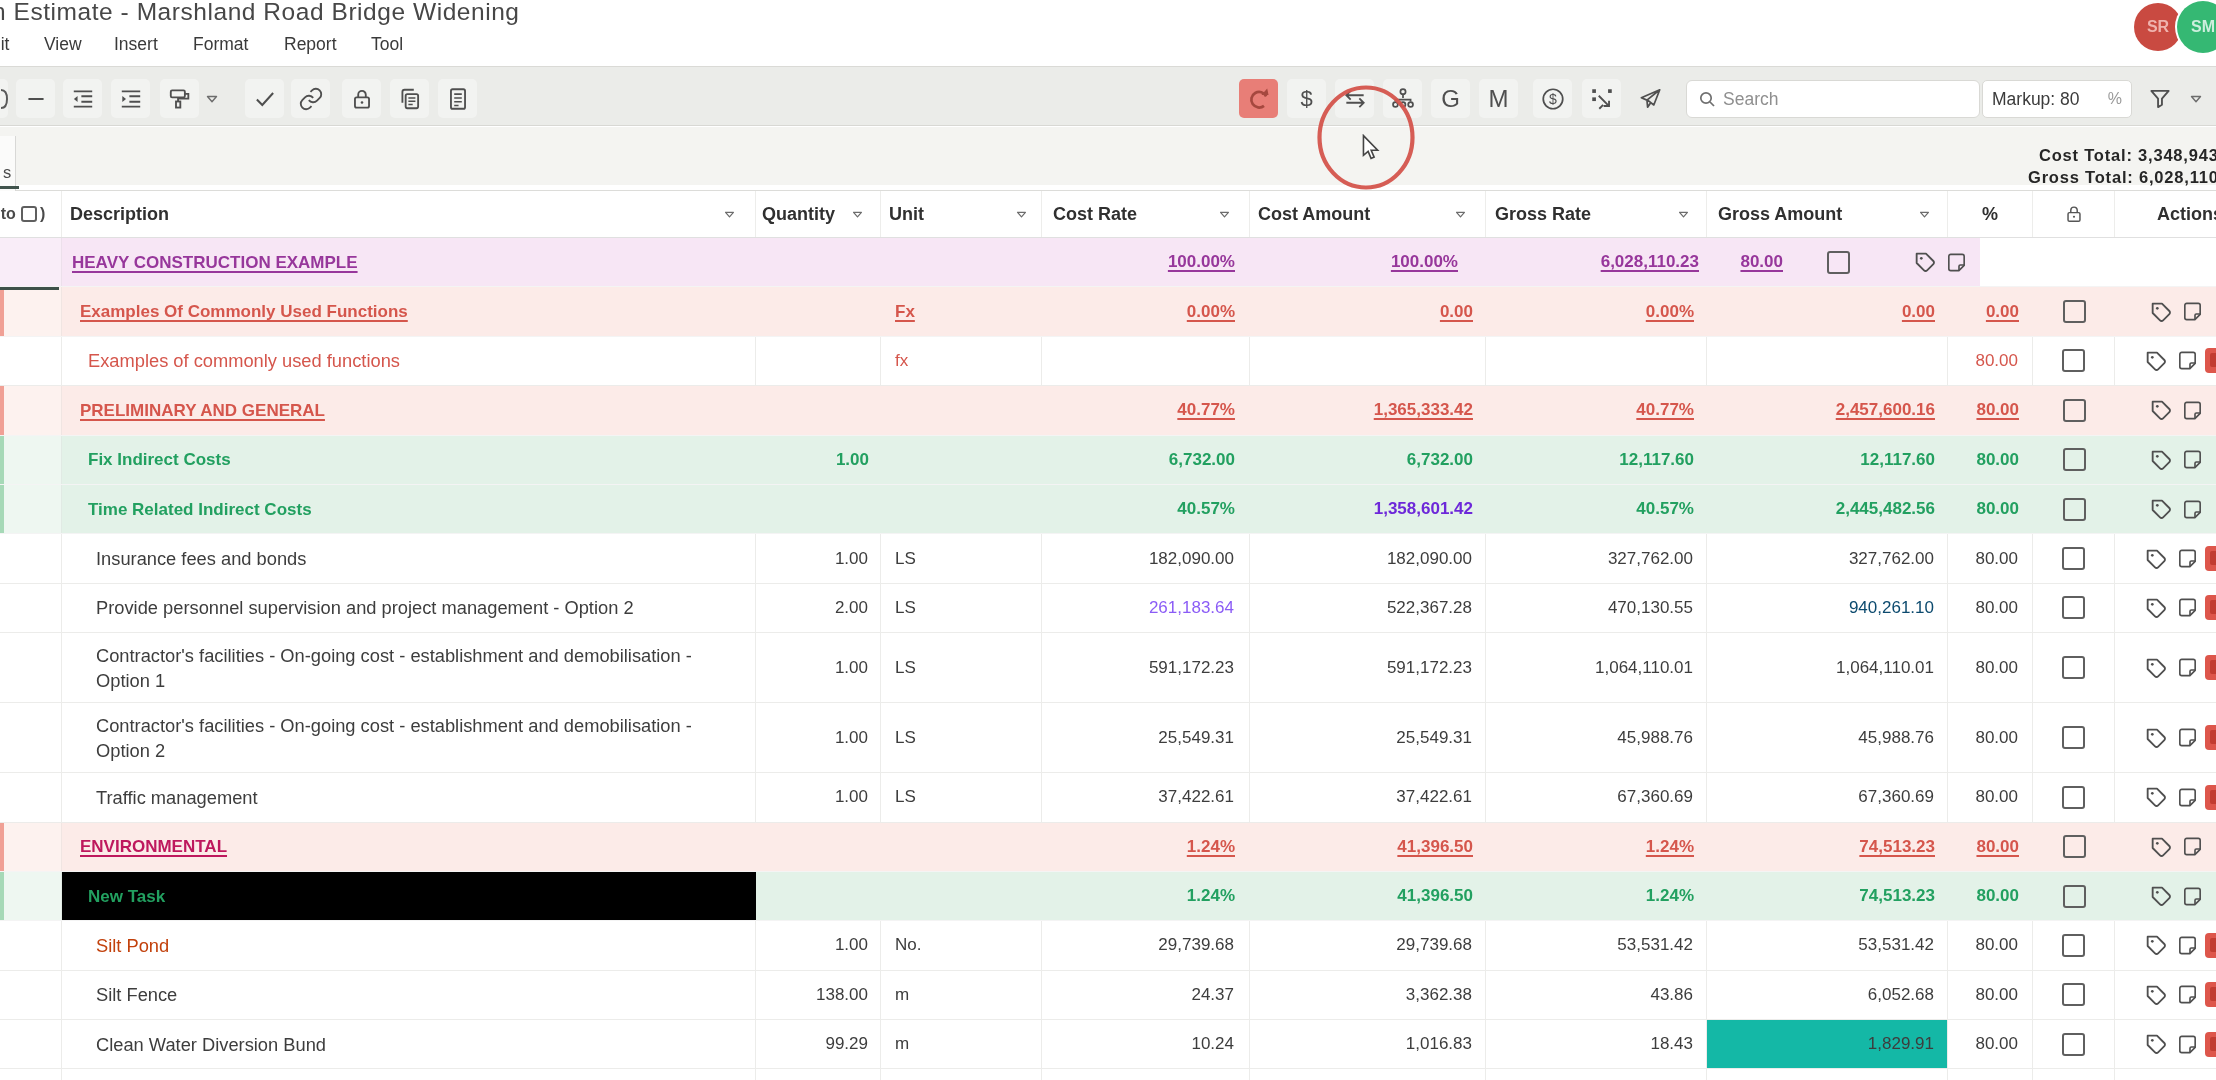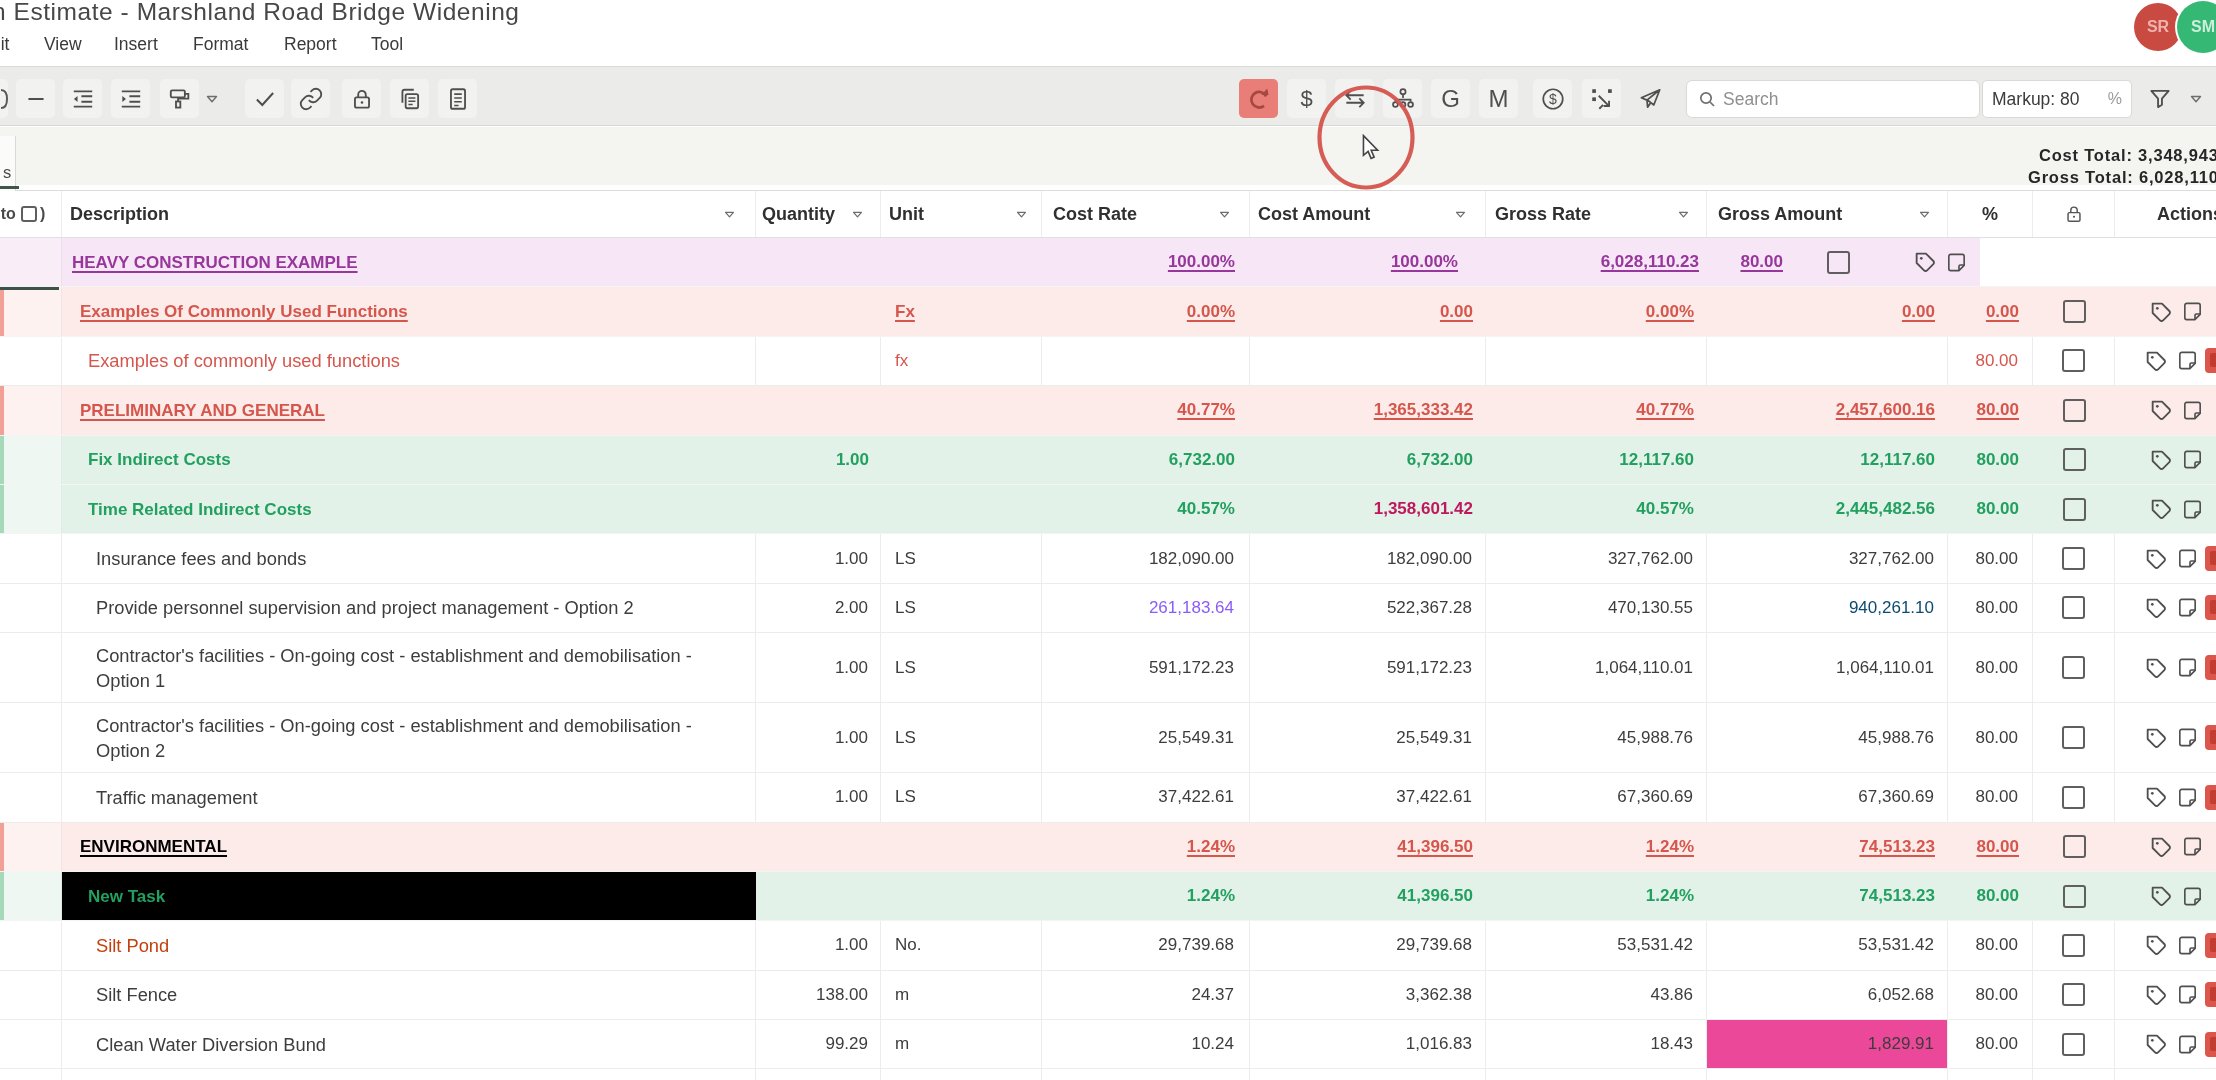--- a/index.html
+++ b/index.html
@@ -435,21 +435,21 @@
       </div>
 <div class="cell" style="width:694px;background:#e3f2e8;padding-left:26px">
         <span class="desc-in b " style="color:#22a060">Time Related Indirect Costs</span>
       </div>
 <div class="cell num" style="width:125px;background:#e3f2e8;padding-right:12px"></div>
 <div class="cell" style="width:161px;background:#e3f2e8;padding-left:14px"></div>
 <div class="cell num" style="width:208px;background:#e3f2e8;padding-right:15px">
         <span class="b " style="color:#22a060">40.57%</span>
       </div>
 <div class="cell num" style="width:236px;background:#e3f2e8;padding-right:13px">
-        <span class="b " style="color:#be185d">1,358,601.42</span>
+        <span class="b " style="color:#6d28d9">1,358,601.42</span>
       </div>
 <div class="cell num" style="width:221px;background:#e3f2e8;padding-right:13px">
         <span class="b " style="color:#22a060">40.57%</span>
       </div>
 <div class="cell num" style="width:241px;background:#e3f2e8;padding-right:13px">
         <span class="b " style="color:#22a060">2,445,482.56</span>
       </div>
 <div class="cell num" style="width:85px;background:#e3f2e8;padding-right:14px">
         <span class="b " style="color:#22a060">80.00</span>
       </div>
@@ -668,21 +668,21 @@
         <span class="abs" style="left:90px;width:24px;height:25px;border-radius:4px;background:#dd564b">
           <span style="position:absolute;left:5px;top:5px;width:12px;height:14px;border-radius:2px;background:#c13c31"></span>
         </span>
       </div>
 </div>
 <div class="row r" style="height:49.4px;border-bottom:1px solid rgba(0,0,0,0.045)">
 <div class="cell" style="width:62px;background:#fdf2ef;border-right:1px solid rgba(0,0,0,0.05)">
         <span style="position:absolute;left:0;top:0;width:4px;height:100%;background:#f0a095"></span>
       </div>
 <div class="cell" style="width:694px;background:#fcebe8;padding-left:18px">
-        <span class="desc-in b und " style="color:#000000">ENVIRONMENTAL</span>
+        <span class="desc-in b und " style="color:#be185d">ENVIRONMENTAL</span>
       </div>
 <div class="cell num" style="width:125px;background:#fcebe8;padding-right:12px"></div>
 <div class="cell" style="width:161px;background:#fcebe8;padding-left:14px"></div>
 <div class="cell num" style="width:208px;background:#fcebe8;padding-right:15px">
         <span class="b und " style="color:#d5564c">1.24%</span>
       </div>
 <div class="cell num" style="width:236px;background:#fcebe8;padding-right:13px">
         <span class="b und " style="color:#d5564c">41,396.50</span>
       </div>
 <div class="cell num" style="width:221px;background:#fcebe8;padding-right:13px">
@@ -837,21 +837,21 @@
       </div>
 <div class="cell num" style="width:208px;background:#ffffff;padding-right:15px">
         <span class="" style="color:#3d3d3d">10.24</span>
       </div>
 <div class="cell num" style="width:236px;background:#ffffff;padding-right:13px">
         <span class="" style="color:#3d3d3d">1,016.83</span>
       </div>
 <div class="cell num" style="width:221px;background:#ffffff;padding-right:13px">
         <span class="" style="color:#3d3d3d">18.43</span>
       </div>
-<div class="cell num" style="width:241px;background:#ec4899;padding-right:13px">
+<div class="cell num" style="width:241px;background:#14b8a6;padding-right:13px">
         <span class="" style="color:#3d3d3d">1,829.91</span>
       </div>
 <div class="cell num" style="width:85px;background:#ffffff;padding-right:14px">
         <span class="" style="color:#3d3d3d">80.00</span>
       </div>
 <div class="cell" style="width:82px;background:#ffffff;justify-content:center">
         <span class="cb"></span>
       </div>
 <div class="cell" style="width:101px;background:#ffffff;align-items:center">
         <svg class="abs" style="left:28px" width="26" height="26" viewBox="0 0 24 24">

